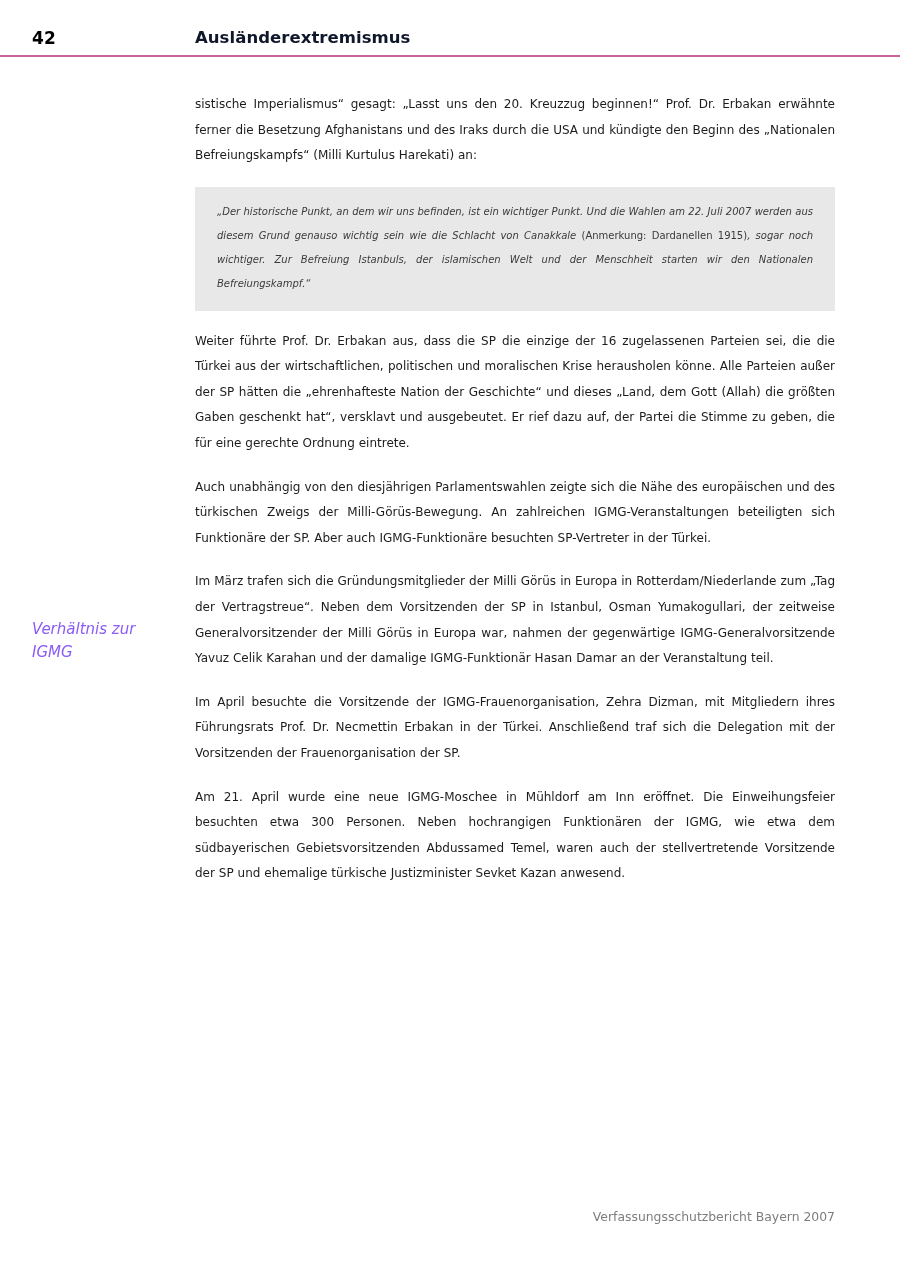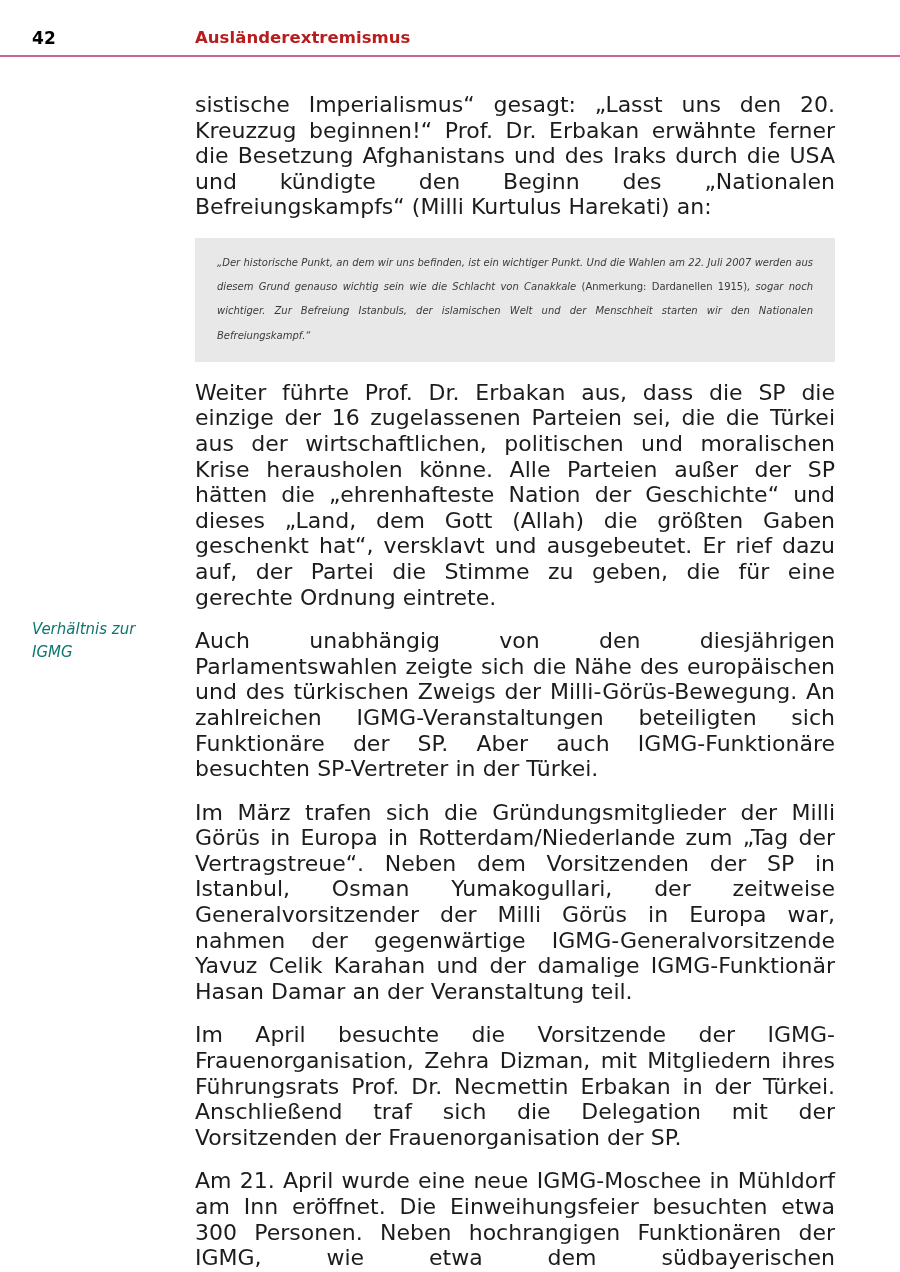--- a/index.html
+++ b/index.html
@@ -41,21 +41,21 @@
     color: #000000;
     letter-spacing: 0.1px;
     line-height: 24px;
   }
   .head-title {
     position: absolute;
     left: 195px;
     top: 0;
     font-size: 16.5px;
     font-weight: bold;
-    color: #b91c1c;
+    color: #0f172a;
     letter-spacing: 0.05px;
     line-height: 24px;
   }
   .head-rule {
     position: absolute;
     left: 0;
     top: 55px;
     width: 900px;
     height: 2px;
     background: #c9649c;
@@ -64,21 +64,21 @@
   
   .column {
     position: absolute;
     left: 195px;
     top: 92px;
     width: 640px;
   }
 
   p.body-par {
     margin: 0 0 18px 0;
-    font-size: 22px;
+    font-size: 12px;
     line-height: 25.6px;
     text-align: justify;
     text-justify: inter-word;
     color: #1c1c1c;
     hyphens: manual;
     word-spacing: 0.1px;
   }
   p.body-par:last-child { margin-bottom: 4px; }
 
   
@@ -103,21 +103,21 @@
   }
 
   
   .margin-note {
     position: absolute;
     left: 32px;
     width: 152px;
     font-size: 15px;
     line-height: 23px;
     font-style: italic;
-    color: #0f766e;
+    color: #8b5cf6;
   }
   #margin-note-igmg { top: 618px; }
 
   
   .footer {
     position: absolute;
     left: 195px;
     top: 1208px;
     width: 640px;
     text-align: right;
@@ -155,14 +155,15 @@
 
     <p class="body-par">Auch unabhängig von den diesjährigen Parlamentswahlen zeigte sich die Nähe des europäischen und des türkischen Zweigs der Milli-Görüs-Bewegung. An zahlreichen IGMG-Veranstaltungen beteiligten sich Funktionäre der SP. Aber auch IGMG-Funktionäre besuchten SP-Vertreter in der Türkei.</p>
 
     <p class="body-par">Im März trafen sich die Gründungsmitglieder der Milli Görüs in Europa in Rotterdam/Niederlande zum „Tag der Vertragstreue“. Neben dem Vorsitzenden der SP in Istanbul, Osman Yumakogullari, der zeitweise Generalvorsitzender der Milli Görüs in Europa war, nahmen der gegenwärtige IGMG-Generalvorsitzende Yavuz Celik Karahan und der damalige IGMG-Funktionär Hasan Damar an der Veranstaltung teil.</p>
 
     <p class="body-par">Im April besuchte die Vorsitzende der IGMG-Frauenorganisation, Zehra Dizman, mit Mitgliedern ihres Führungsrats Prof. Dr. Necmettin Erbakan in der Türkei. Anschließend traf sich die Delegation mit der Vorsitzenden der Frauenorganisation der SP.</p>
 
     <p class="body-par">Am 21. April wurde eine neue IGMG-Moschee in Mühldorf am Inn eröffnet. Die Einweihungsfeier besuchten etwa 300 Personen. Neben hochrangigen Funktionären der IGMG, wie etwa dem südbayerischen Gebietsvorsitzenden Abdussamed Temel, waren auch der stellvertretende Vorsitzende der SP und ehemalige türkische Justizminister Sevket Kazan anwesend.</p>
   </div>
 
+  <div class="footer">Verfassungsschutzbericht Bayern 2007</div>
 
 </div>
 
 </body></html>

